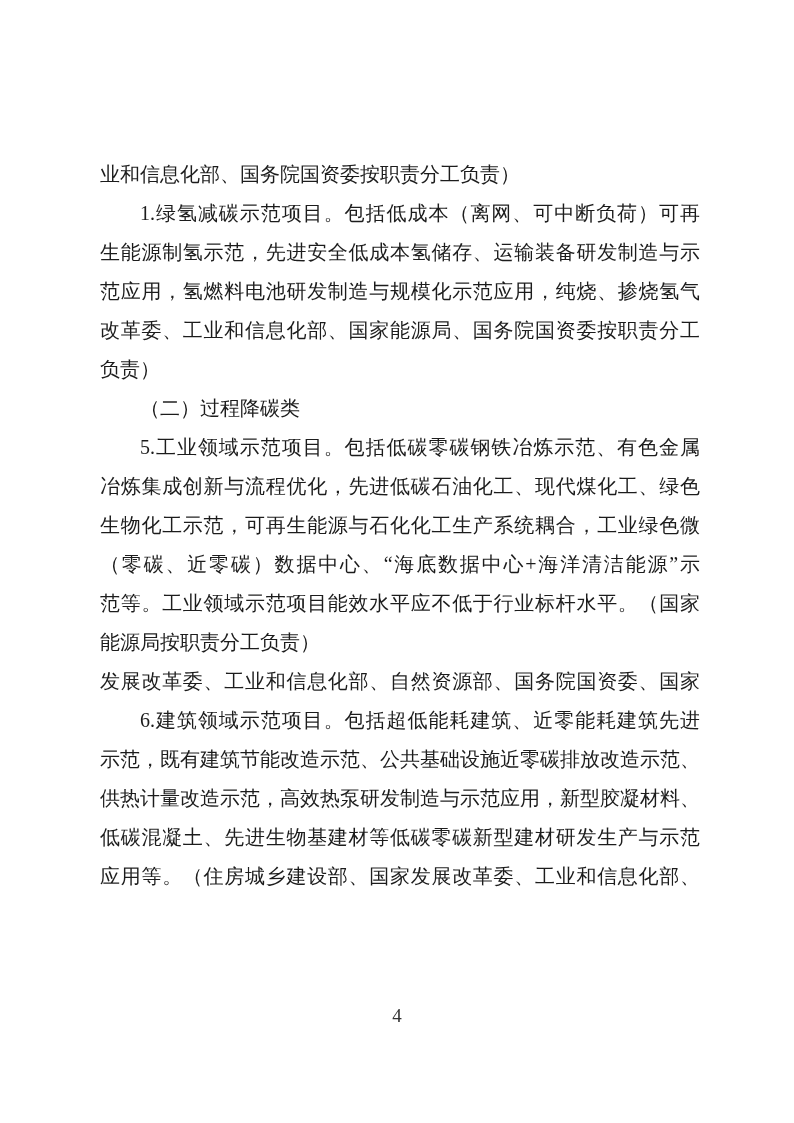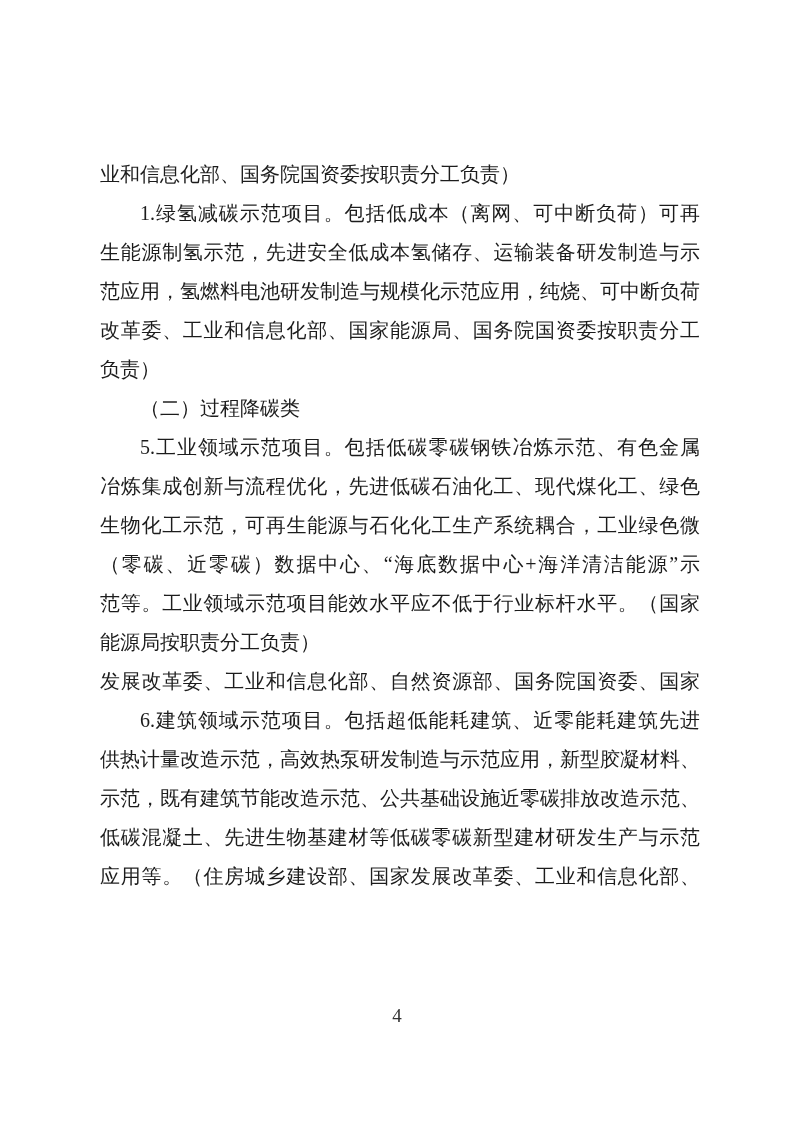--- a/index.html
+++ b/index.html
@@ -55,33 +55,33 @@
   }
 </style>
 </head>
 <body>
 
 <div class="page">
   <div class="doc-body">
       <div class="line no-just">业和信息化部、国务院国资委按职责分工负责）</div>
       <div class="line indent">1.绿氢减碳示范项目。包括低成本（离网、可中断负荷）可再</div>
       <div class="line">生能源制氢示范，先进安全低成本氢储存、运输装备研发制造与示</div>
-      <div class="line">范应用，氢燃料电池研发制造与规模化示范应用，纯烧、可中断负荷</div>
+      <div class="line">范应用，氢燃料电池研发制造与规模化示范应用，纯烧、掺烧氢气</div>
       <div class="line">改革委、工业和信息化部、国家能源局、国务院国资委按职责分工</div>
       <div class="line no-just">负责）</div>
       <div class="line indent no-just">（二）过程降碳类</div>
       <div class="line indent">5.工业领域示范项目。包括低碳零碳钢铁冶炼示范、有色金属</div>
       <div class="line">冶炼集成创新与流程优化，先进低碳石油化工、现代煤化工、绿色</div>
       <div class="line">生物化工示范，可再生能源与石化化工生产系统耦合，工业绿色微</div>
       <div class="line">（零碳、近零碳）数据中心、“海底数据中心+海洋清洁能源”示</div>
       <div class="line">范等。工业领域示范项目能效水平应不低于行业标杆水平。（国家</div>
       <div class="line no-just">能源局按职责分工负责）</div>
       <div class="line">发展改革委、工业和信息化部、自然资源部、国务院国资委、国家</div>
       <div class="line indent">6.建筑领域示范项目。包括超低能耗建筑、近零能耗建筑先进</div>
+      <div class="line">示范，既有建筑节能改造示范、公共基础设施近零碳排放改造示范、</div>
       <div class="line">供热计量改造示范，高效热泵研发制造与示范应用，新型胶凝材料、</div>
-      <div class="line">示范，既有建筑节能改造示范、公共基础设施近零碳排放改造示范、</div>
       <div class="line">低碳混凝土、先进生物基建材等低碳零碳新型建材研发生产与示范</div>
       <div class="line">应用等。（住房城乡建设部、国家发展改革委、工业和信息化部、</div>
     </div>
   <div class="page-footer">
     <span>4</span>
   </div>
 </div>
 
 </body></html>

